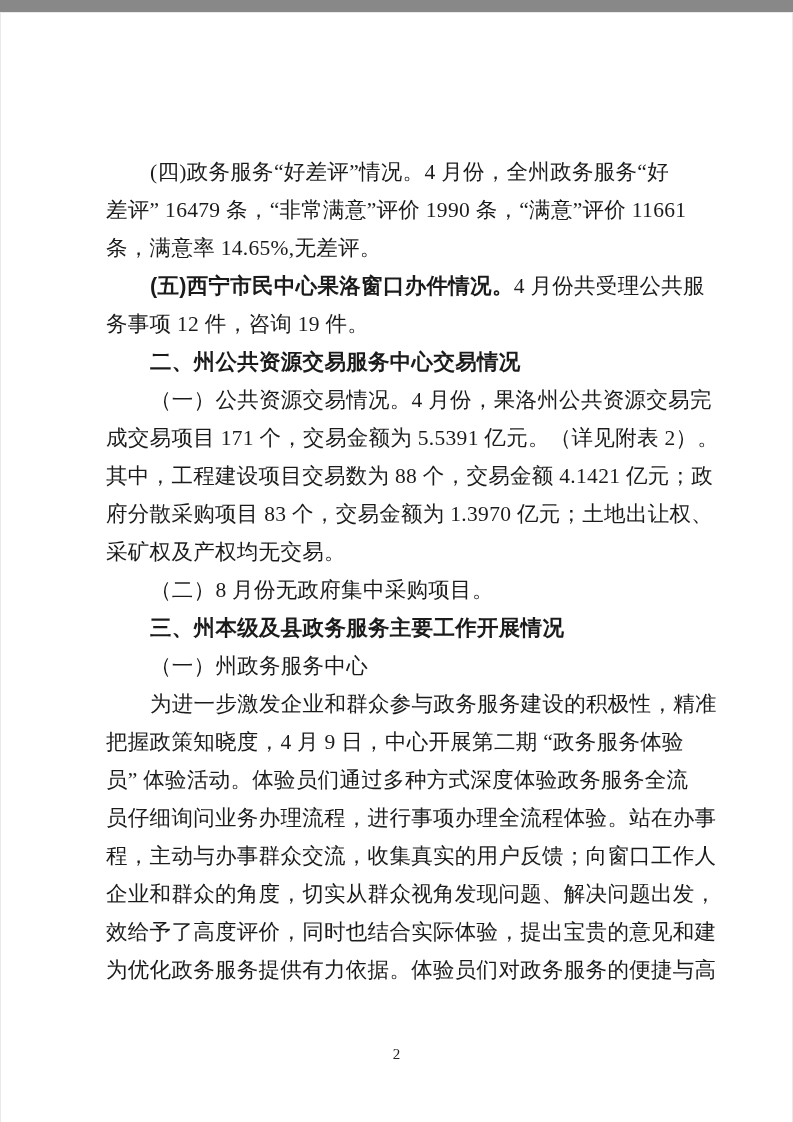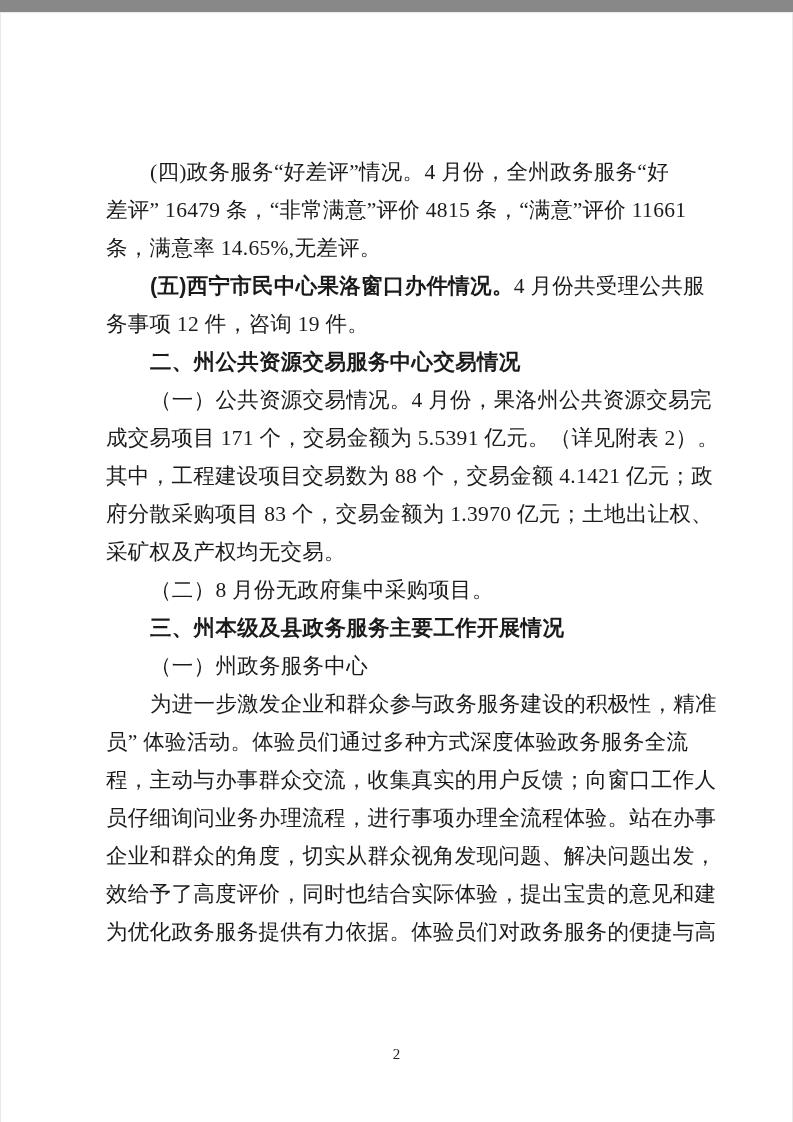--- a/index.html
+++ b/index.html
@@ -47,21 +47,21 @@
     color: #222;
   }
 </style>
 </head>
 <body>
 
 <div class="page">
   <div class="doc-body" id="doc-body">
       <div class="doc-block">
         <div class="text-line indent"><span class="run-fangsong">(四)政务服务“好差评”情况。4 月份，全州政务服务“好</span></div>
-        <div class="text-line"><span class="run-fangsong">差评” 16479 条，“非常满意”评价 4815 条，“满意”评价 11661</span></div>
+        <div class="text-line"><span class="run-fangsong">差评” 16479 条，“非常满意”评价 1990 条，“满意”评价 11661</span></div>
         <div class="text-line"><span class="run-fangsong">条，满意率 14.65%,无差评。</span></div>
       </div>
       <div class="doc-block">
         <div class="text-line indent"><span class="run-heiti">(五)西宁市民中心果洛窗口办件情况。</span><span class="run-fangsong">4 月份共受理公共服</span></div>
         <div class="text-line"><span class="run-fangsong">务事项 12 件，咨询 19 件。</span></div>
       </div>
       <div class="doc-block">
         <div class="text-line indent"><span class="run-heiti">二、州公共资源交易服务中心交易情况</span></div>
       </div>
       <div class="doc-block">
@@ -75,22 +75,23 @@
         <div class="text-line indent"><span class="run-fangsong">（二）8 月份无政府集中采购项目。</span></div>
       </div>
       <div class="doc-block">
         <div class="text-line indent"><span class="run-heiti">三、州本级及县政务服务主要工作开展情况</span></div>
       </div>
       <div class="doc-block">
         <div class="text-line indent"><span class="run-fangsong">（一）州政务服务中心</span></div>
       </div>
       <div class="doc-block">
         <div class="text-line indent"><span class="run-fangsong">为进一步激发企业和群众参与政务服务建设的积极性，精准</span></div>
+        <div class="text-line"><span class="run-fangsong">把握政策知晓度，4 月 9 日，中心开展第二期 “政务服务体验</span></div>
         <div class="text-line"><span class="run-fangsong">员” 体验活动。体验员们通过多种方式深度体验政务服务全流</span></div>
+        <div class="text-line"><span class="run-fangsong">员仔细询问业务办理流程，进行事项办理全流程体验。站在办事</span></div>
         <div class="text-line"><span class="run-fangsong">程，主动与办事群众交流，收集真实的用户反馈；向窗口工作人</span></div>
-        <div class="text-line"><span class="run-fangsong">员仔细询问业务办理流程，进行事项办理全流程体验。站在办事</span></div>
         <div class="text-line"><span class="run-fangsong">企业和群众的角度，切实从群众视角发现问题、解决问题出发，</span></div>
         <div class="text-line"><span class="run-fangsong">效给予了高度评价，同时也结合实际体验，提出宝贵的意见和建</span></div>
         <div class="text-line"><span class="run-fangsong">为优化政务服务提供有力依据。体验员们对政务服务的便捷与高</span></div>
       </div>
     </div>
   <div class="page-footer">2</div>
 </div>
 
 </body></html>

